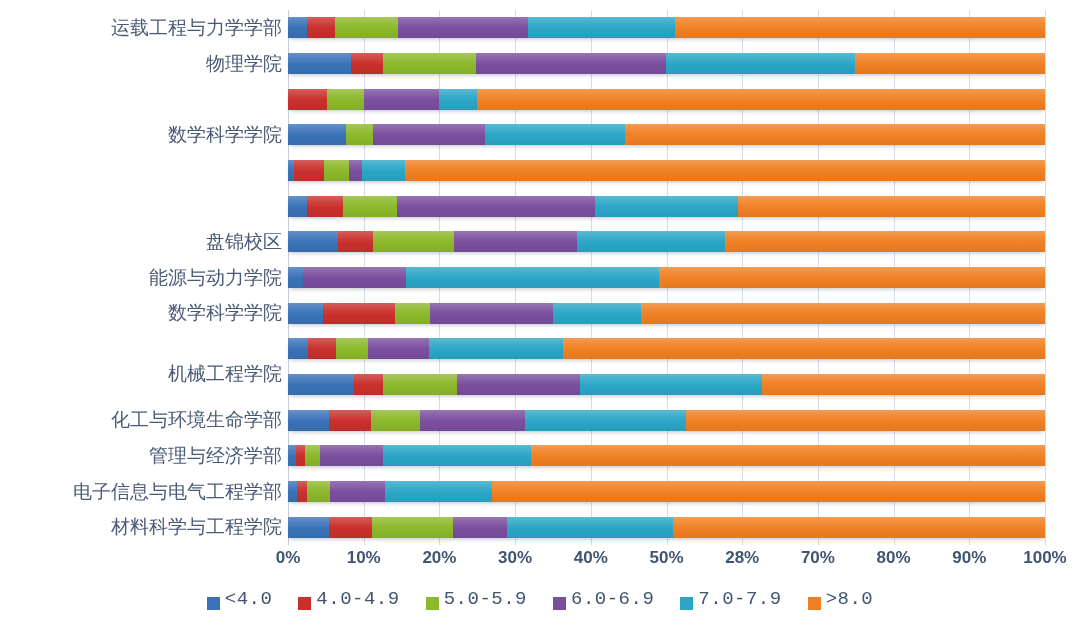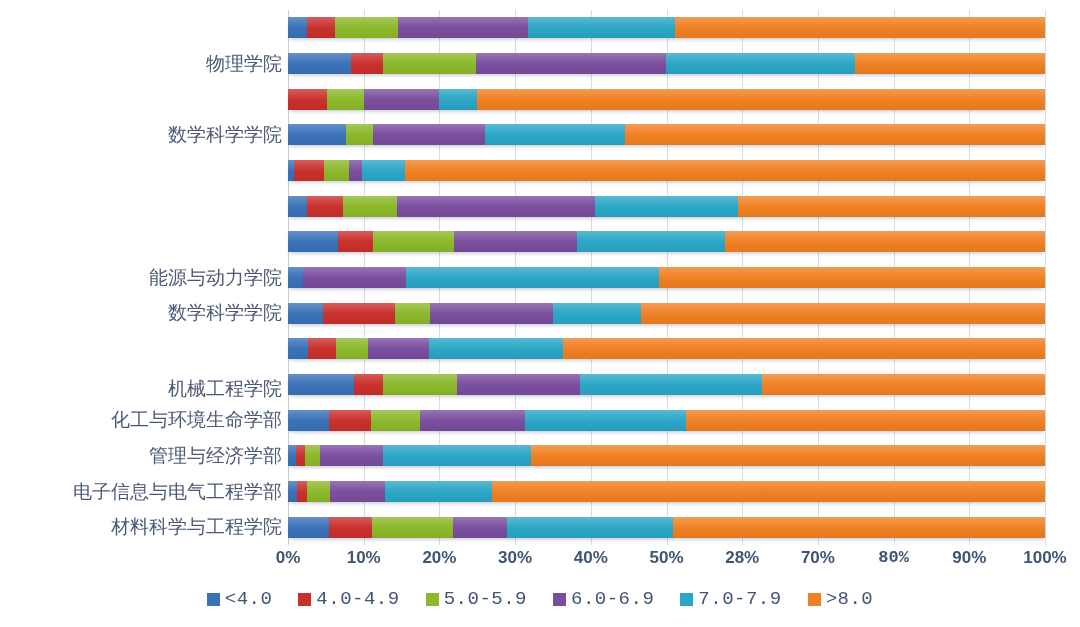--- a/index.html
+++ b/index.html
@@ -124,21 +124,21 @@
     left: 0;
     top: 588px;
     width: 1080px;
     display: flex;
     justify-content: center;
     align-items: center;
     gap: 26px;
   }
   .legend-item {
     display: flex;
-    align-items: center;
+    align-items: flex-end;
     gap: 5px;
   }
   .legend-swatch {
     width: 13px;
     height: 13px;
     display: block;
     flex: none;
   }
   .legend-text {
     font-size: 19px;
@@ -147,25 +147,27 @@
     letter-spacing: 0.5px;
     white-space: nowrap;
   }
 </style>
 </head>
 <body>
 
 <div id="chart-root">
 
   <div id="cat-labels">
+      <div class="cat-label" style="top: 6.83333px;">运载工程与力学学部</div>
       <div class="cat-label" style="top: 42.5px;">物理学院</div>
       <div class="cat-label" style="top: 113.833px;">数学科学学院</div>
+      <div class="cat-label" style="top: 220.833px;">盘锦校区</div>
       <div class="cat-label" style="top: 256.5px;">能源与动力学院</div>
       <div class="cat-label" style="top: 292.167px;">数学科学学院</div>
-      <div class="cat-label" style="top: 368px;">机械工程学院</div>
+      <div class="cat-label" style="top: 353px;">机械工程学院</div>
       <div class="cat-label" style="top: 399.167px;">化工与环境生命学部</div>
       <div class="cat-label" style="top: 434.833px;">管理与经济学部</div>
       <div class="cat-label" style="top: 470.5px;">电子信息与电气工程学部</div>
       <div class="cat-label" style="top: 506.167px;">材料科学与工程学院</div>
     </div>
 
   <div id="plot-area">
     <div id="gridlines">
         <div class="gridline axis-zero" style="left: 0px;"></div>
         <div class="gridline" style="left: 75.7px;"></div>
@@ -331,21 +333,21 @@
 
   <div id="x-axis">
       <div class="x-tick" style="left: 0px;">0%</div>
       <div class="x-tick" style="left: 75.7px;">10%</div>
       <div class="x-tick" style="left: 151.4px;">20%</div>
       <div class="x-tick" style="left: 227.1px;">30%</div>
       <div class="x-tick" style="left: 302.8px;">40%</div>
       <div class="x-tick" style="left: 378.5px;">50%</div>
       <div class="x-tick" style="left: 454.2px;">28%</div>
       <div class="x-tick" style="left: 529.9px;">70%</div>
-      <div class="x-tick" style="left: 605.6px; font-family: Liberation Mono, monospace;">80%</div>
+      <div class="x-tick" style="left: 605.6px;">80%</div>
       <div class="x-tick" style="left: 681.3px;">90%</div>
       <div class="x-tick" style="left: 757px;">100%</div>
     </div>
 
   <div id="legend">
       <div class="legend-item">
         <span class="legend-swatch" style="background: rgb(58, 114, 184);"></span>
         <span class="legend-text">&lt;4.0</span>
       </div>
       <div class="legend-item">

